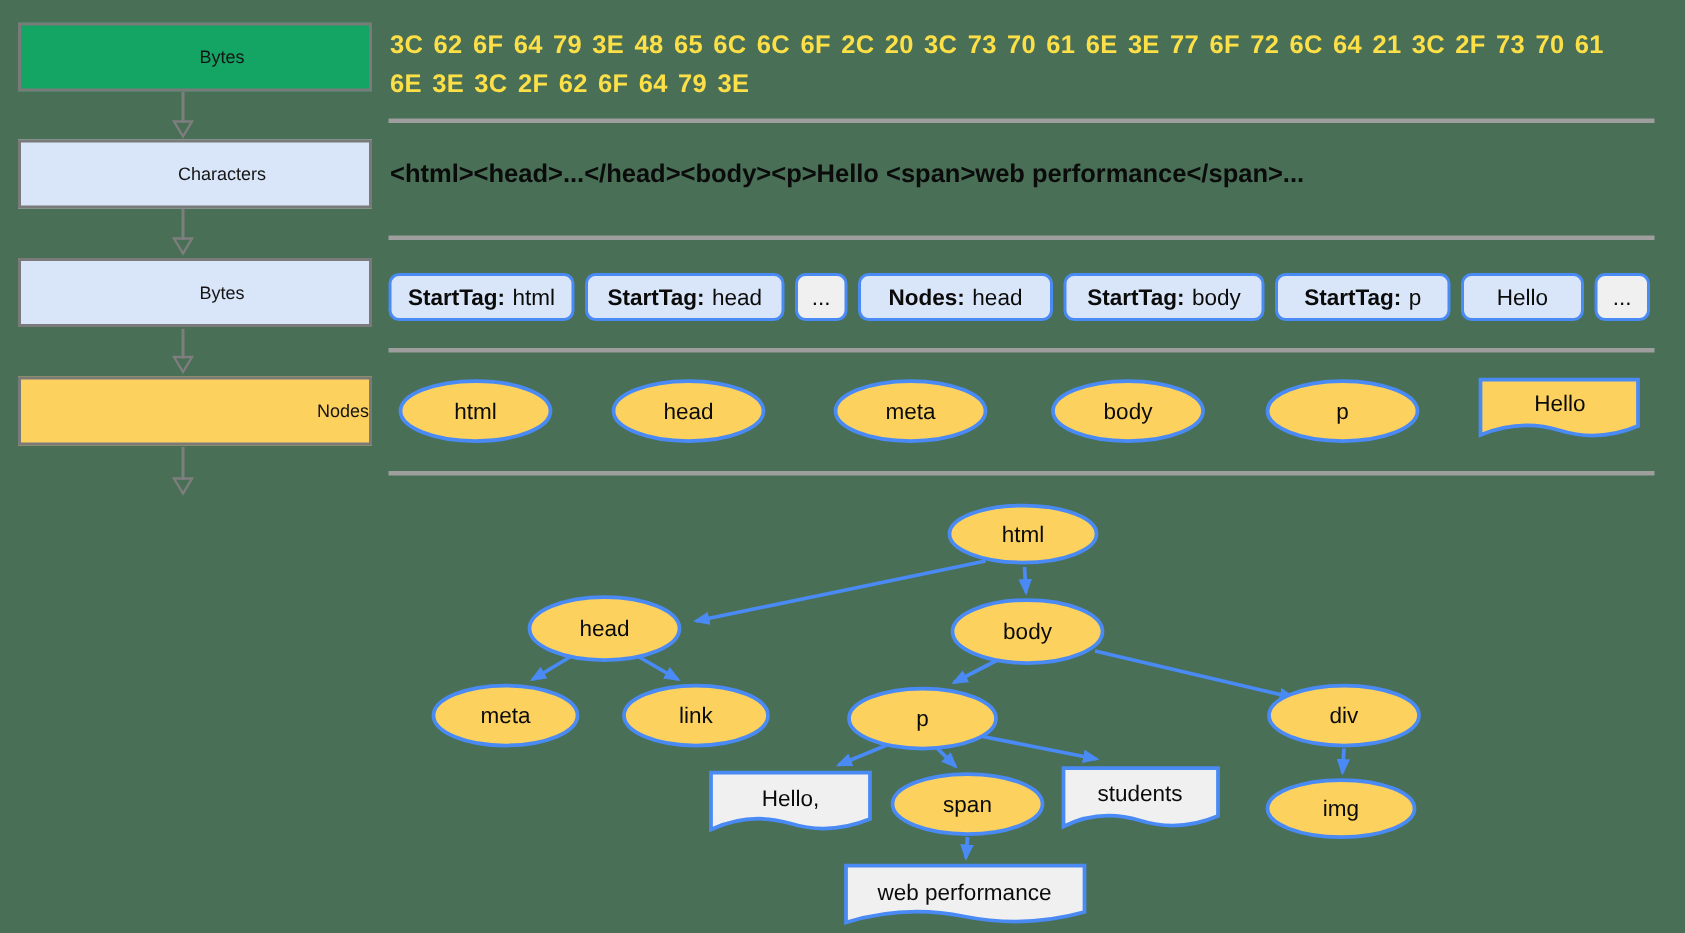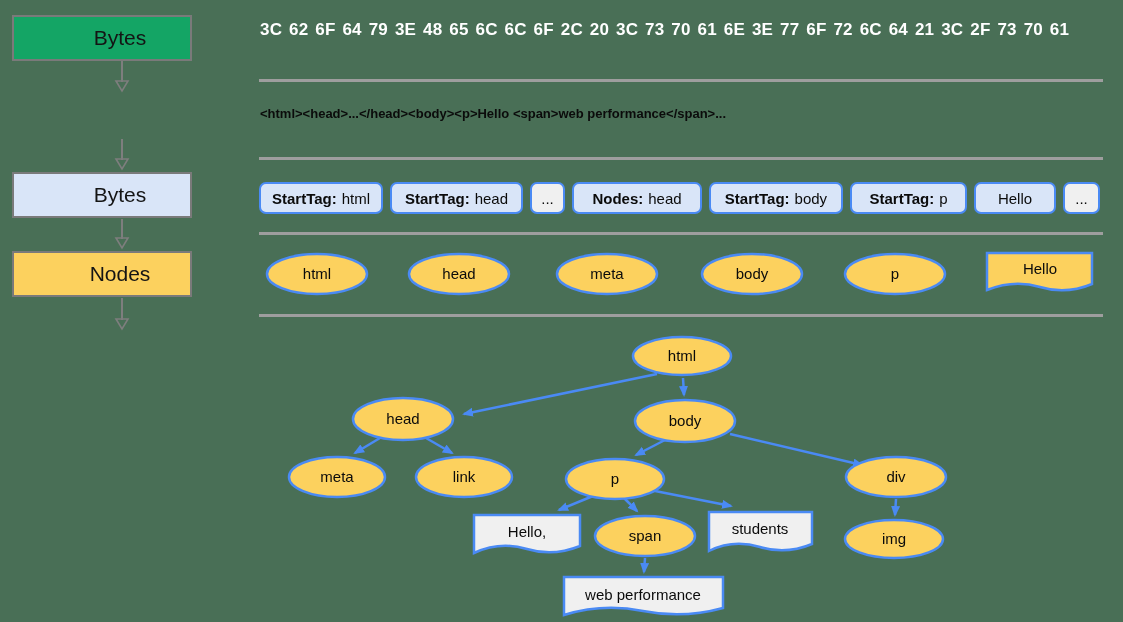--- a/index.html
+++ b/index.html
@@ -7,44 +7,44 @@
     width:1123px;height:622px;
     background:#496F56;
     font-family:"Liberation Sans", sans-serif;
     color:#111;
     overflow:hidden;
   }
   .canvas{position:relative;width:1123px;height:622px;}
 
   
   .stage{
-    position:absolute;left:12px;width:180px;height:46px;
+    position:absolute;left:12px;width:236px;height:46px;
     border:2px solid #7A7A7A;box-sizing:border-box;
     display:flex;align-items:center;justify-content:center;
-    font-size:21px;color:#141414;padding-left:36px;
+    font-size:12px;color:#141414;padding-left:36px;
   }
   .stage-bytes{background:#14A565;}
   .stage-blue{background:#D9E5F8;}
-  .stage-yellow{background:#FCD15E;}
+  .stage-yellow{background:#FCD15E;justify-content:flex-end;}
   .pipe-arrow{position:absolute;left:113px;}
 
   
   .sep{position:absolute;left:259px;width:844px;height:3px;background:#9E9E9E;}
 
   
   .hex{
     position:absolute;left:260px;top:17px;width:850px;
     font-size:17px;font-weight:bold;line-height:26px;
-    letter-spacing:.2px;word-spacing:2px;color:#ffffff;
+    letter-spacing:.2px;word-spacing:2px;color:#fde047;
   }
 
   
   .chars{
     position:absolute;left:260px;top:106px;width:850px;
-    font-size:13px;font-weight:bold;color:#0b0b0b;
+    font-size:17px;font-weight:bold;color:#0b0b0b;
   }
 
   
   .tokens{
     position:absolute;left:259px;top:182px;height:32px;
     display:flex;gap:7px;justify-content:flex-end;
   }
   .token{
     box-sizing:border-box;height:32px;
     background:#D9E5F8;border:2px solid #4A8AF4;border-radius:7px;
@@ -60,20 +60,23 @@
   svg text{font-family:"Liberation Sans", sans-serif;font-size:15px;fill:#0b0b0b;}
 </style>
 </head>
 <body>
 
 <div class="canvas">
 
   <div class="stage stage-bytes" style="top:15px">
     <span>Bytes</span>
   </div>
+  <div class="stage stage-blue" style="top:93px">
+    <span>Characters</span>
+  </div>
   <div class="stage stage-blue" style="top:172px">
     <span>Bytes</span>
   </div>
   <div class="stage stage-yellow" style="top:251px">
     <span>Nodes</span>
   </div>
 
   <svg class="pipe-arrow" style="top:61px" width="18" height="32">
     <line x1="9" y1="0" x2="9" y2="21" stroke="#7E7E7E" stroke-width="2"></line>
     <path d="M3,20 L9,30 L15,20 Z" fill="none" stroke="#7E7E7E" stroke-width="1.6"></path>
@@ -86,20 +89,21 @@
     <line x1="9" y1="0" x2="9" y2="20" stroke="#7E7E7E" stroke-width="2"></line>
     <path d="M3,19 L9,29 L15,19 Z" fill="none" stroke="#7E7E7E" stroke-width="1.6"></path>
   </svg>
   <svg class="pipe-arrow" style="top:298px" width="18" height="33">
     <line x1="9" y1="0" x2="9" y2="22" stroke="#7E7E7E" stroke-width="2"></line>
     <path d="M3,21 L9,31 L15,21 Z" fill="none" stroke="#7E7E7E" stroke-width="1.6"></path>
   </svg>
 
   <div class="hex">
     <div>3C 62 6F 64 79 3E 48 65 6C 6C 6F 2C 20 3C 73 70 61 6E 3E 77 6F 72 6C 64 21 3C 2F 73 70 61</div>
+    <div>6E 3E 3C 2F 62 6F 64 79 3E</div>
   </div>
 
   <div class="sep" style="top:79px"></div>
 
   <div class="chars">&lt;html&gt;&lt;head&gt;...&lt;/head&gt;&lt;body&gt;&lt;p&gt;Hello &lt;span&gt;web performance&lt;/span&gt;...</div>
 
   <div class="sep" style="top:157px"></div>
 
   <div class="tokens">
     <div class="token" style="width:124px">

